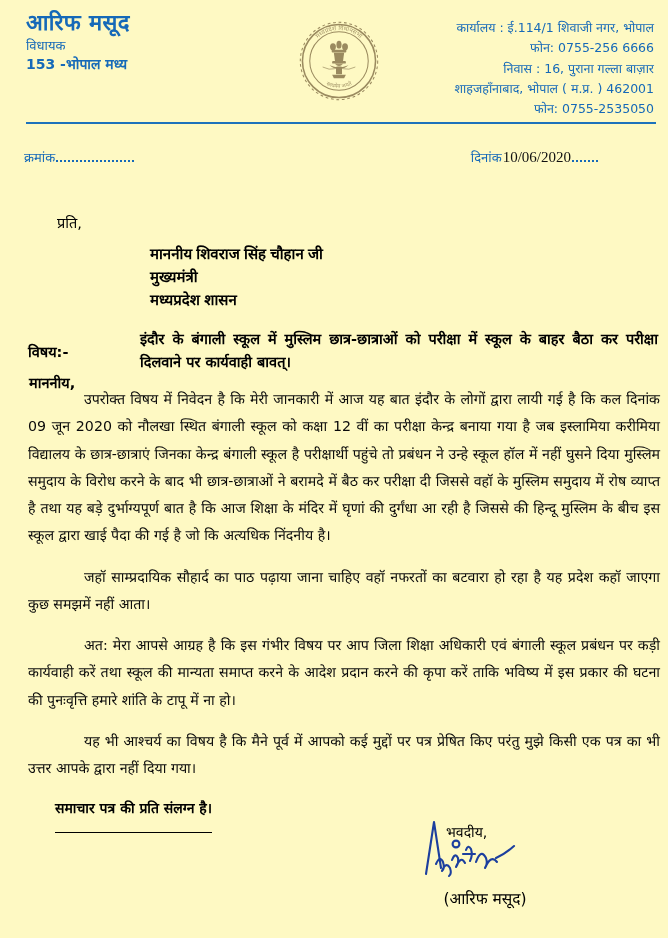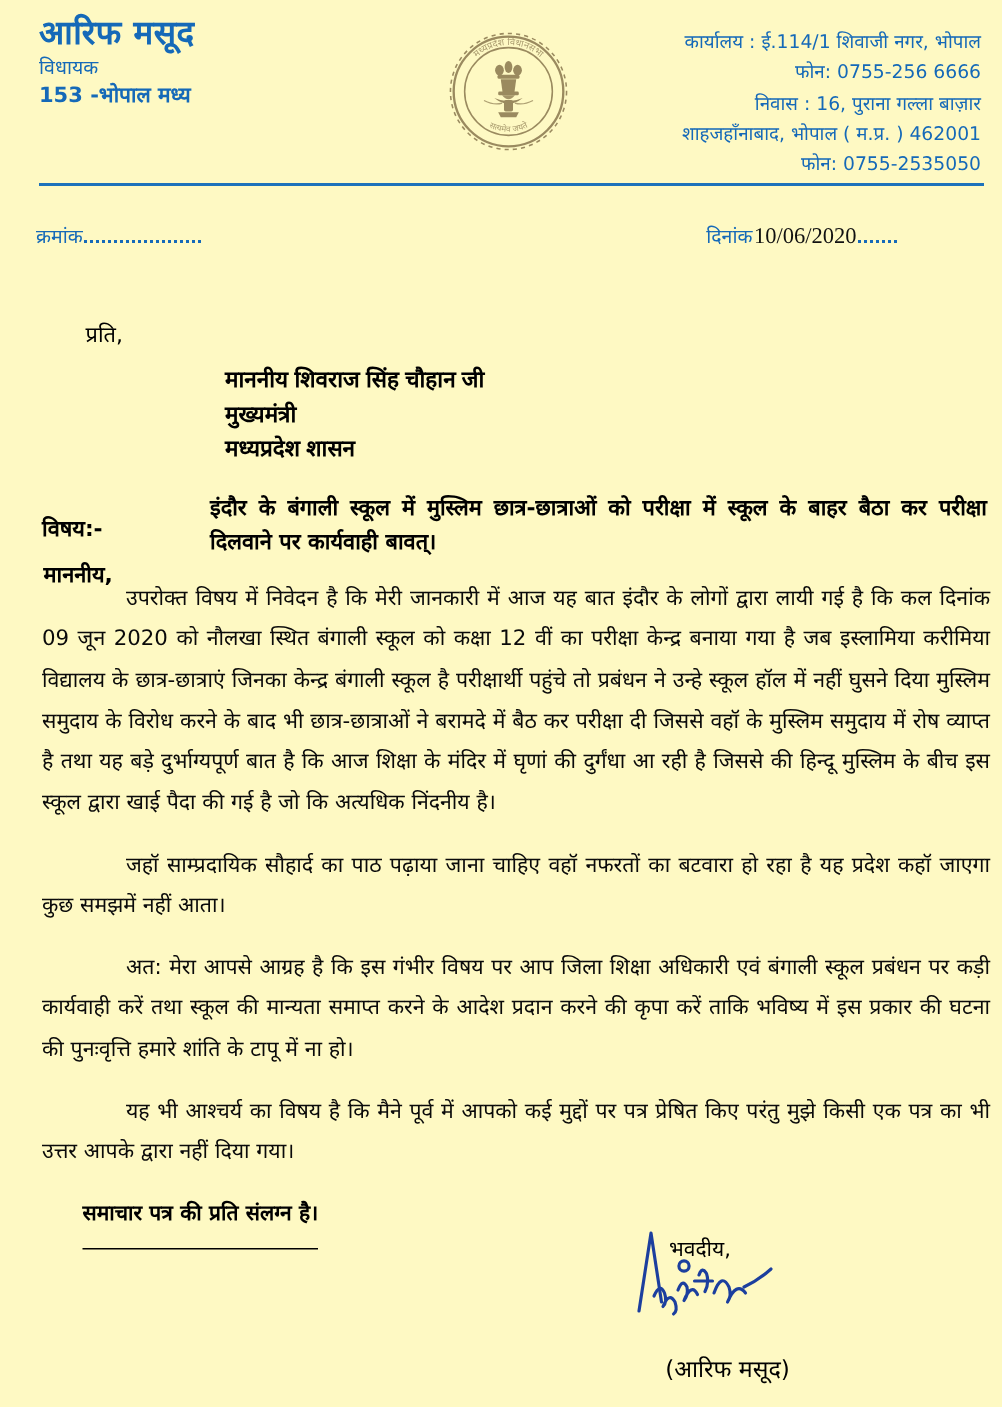--- a/index.html
+++ b/index.html
@@ -243,21 +243,21 @@
     left: 18px;
     top: -6px;
     width: 150px;
     height: 72px;
     pointer-events: none;
   }
   .sign-name {
     font-family: "DejaVu Sans", sans-serif;
     font-size: 15.5px;
     color: #000;
-    margin-top: 60px;
+    margin-top: 46px;
     white-space: nowrap;
   }
 </style>
 </head>
 <body>
 
 <div id="page">
 
   <div class="letterhead">
 

